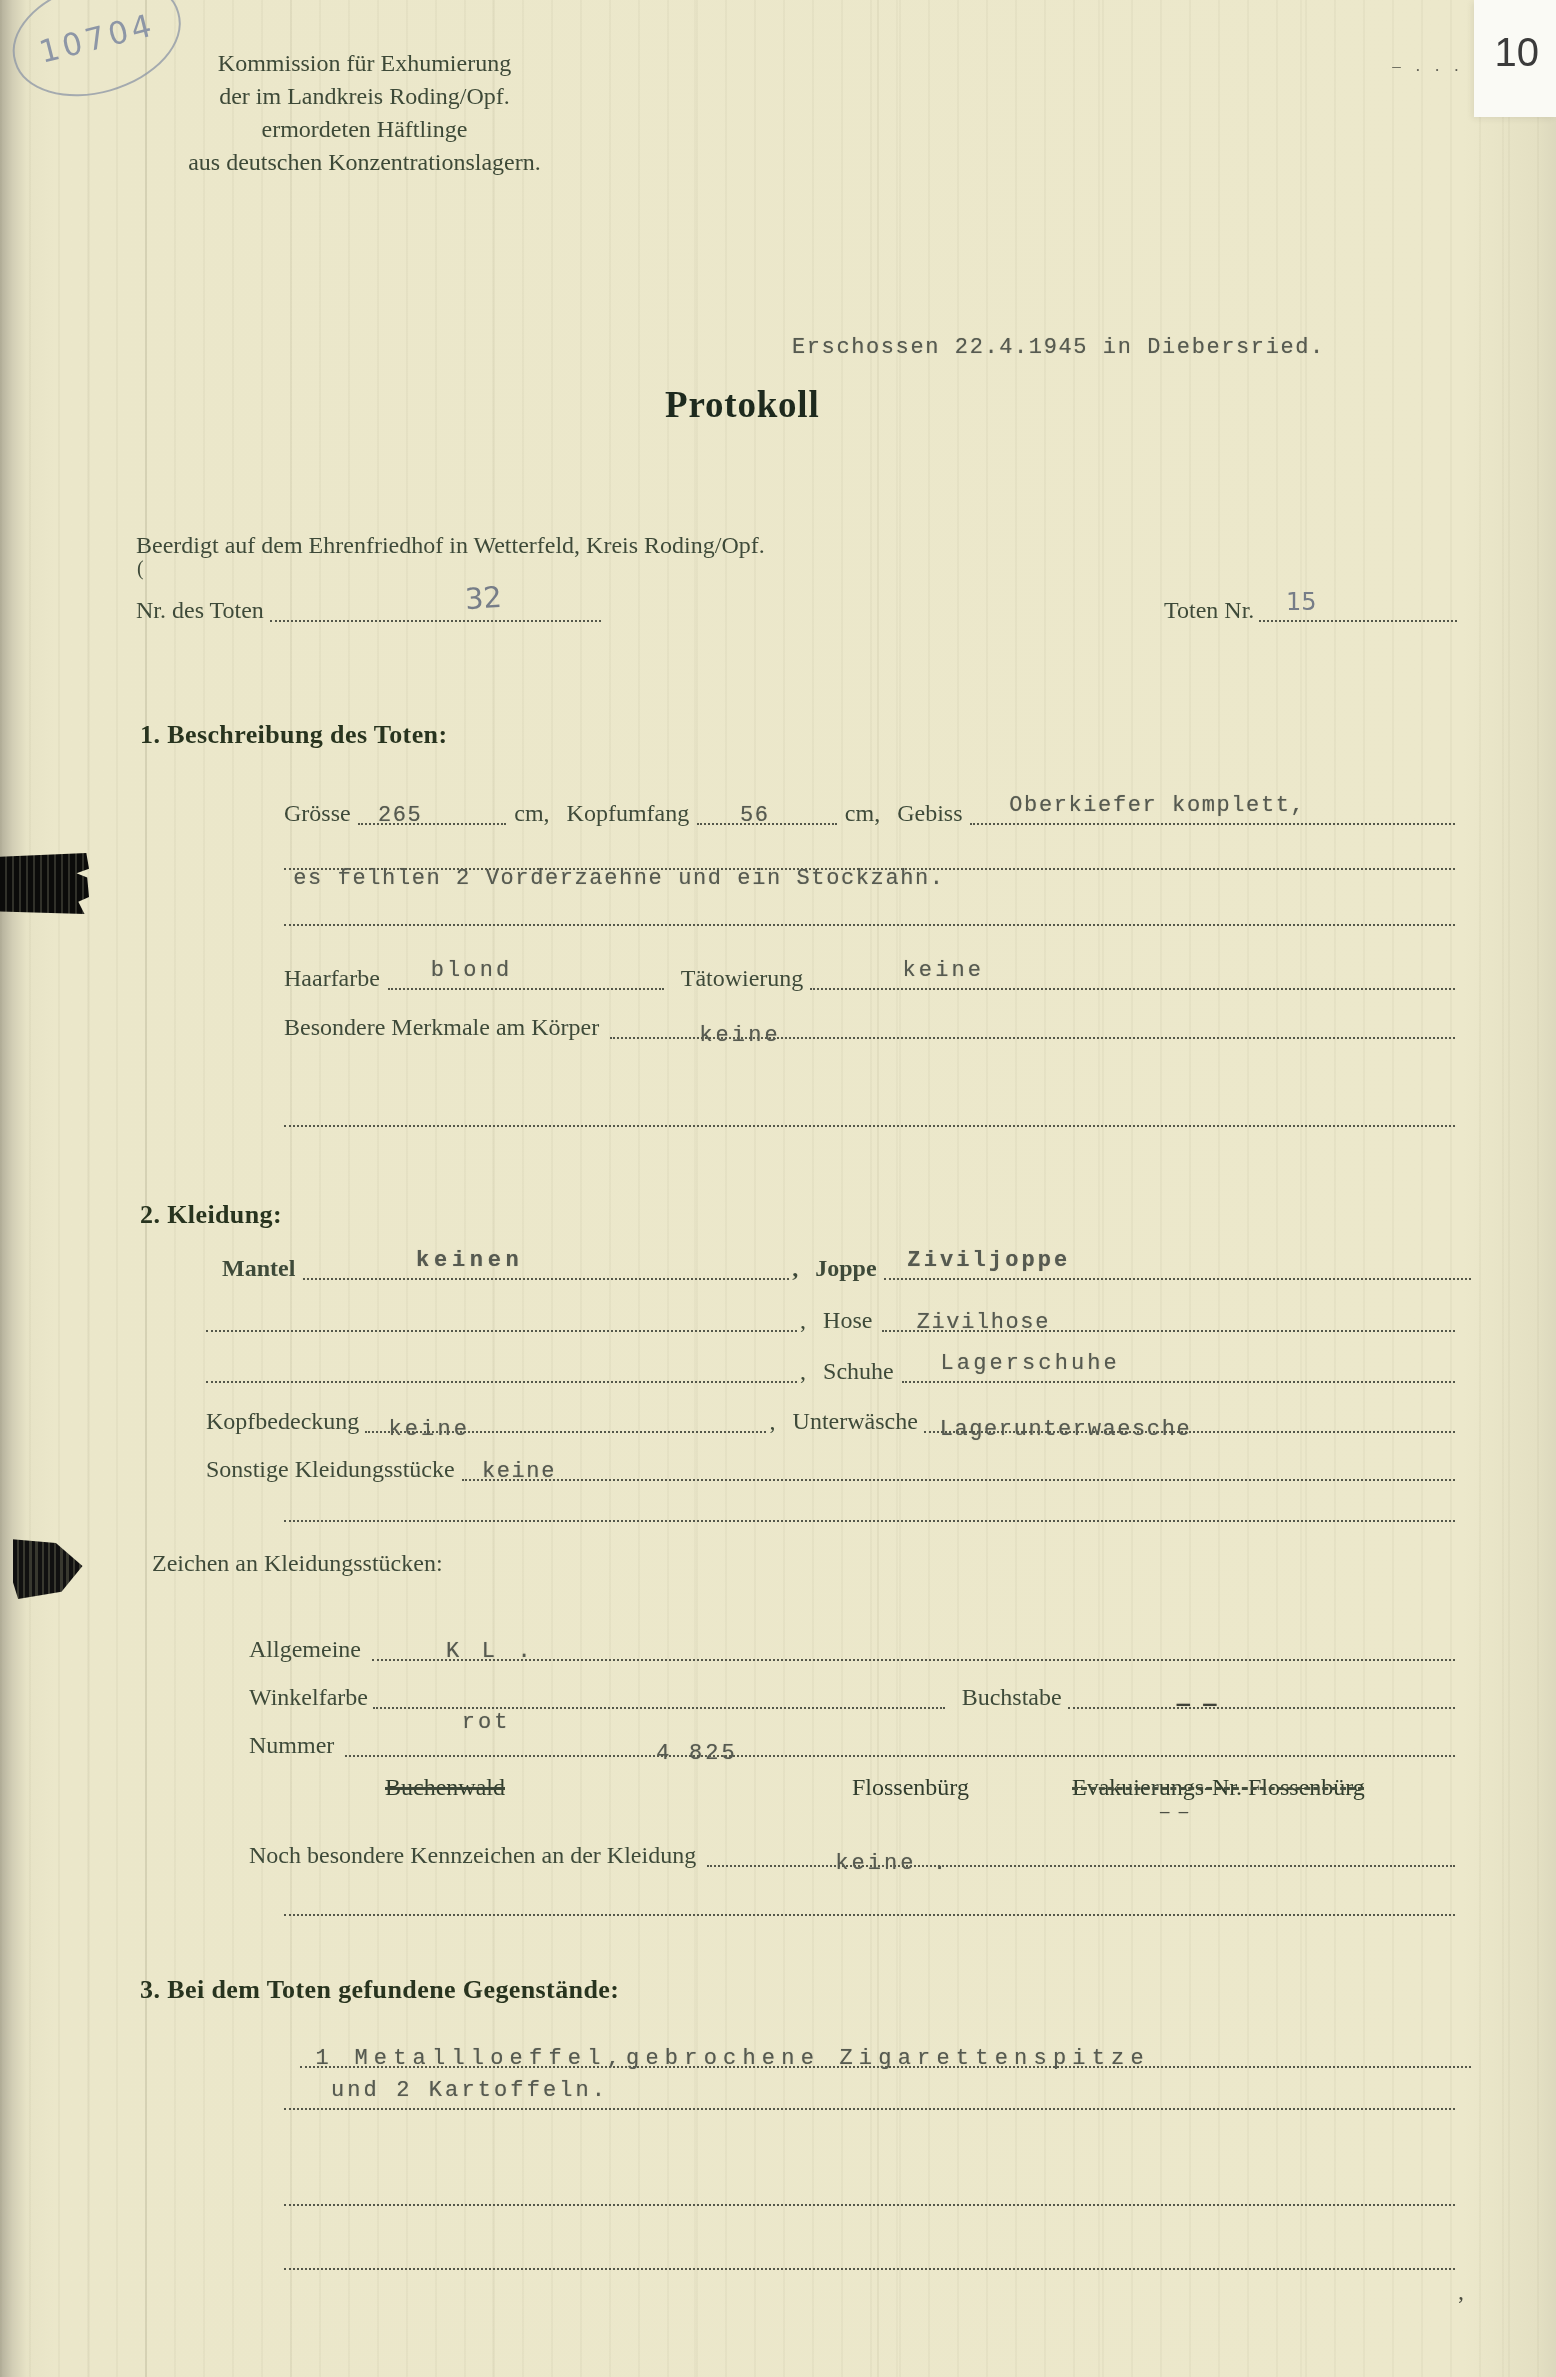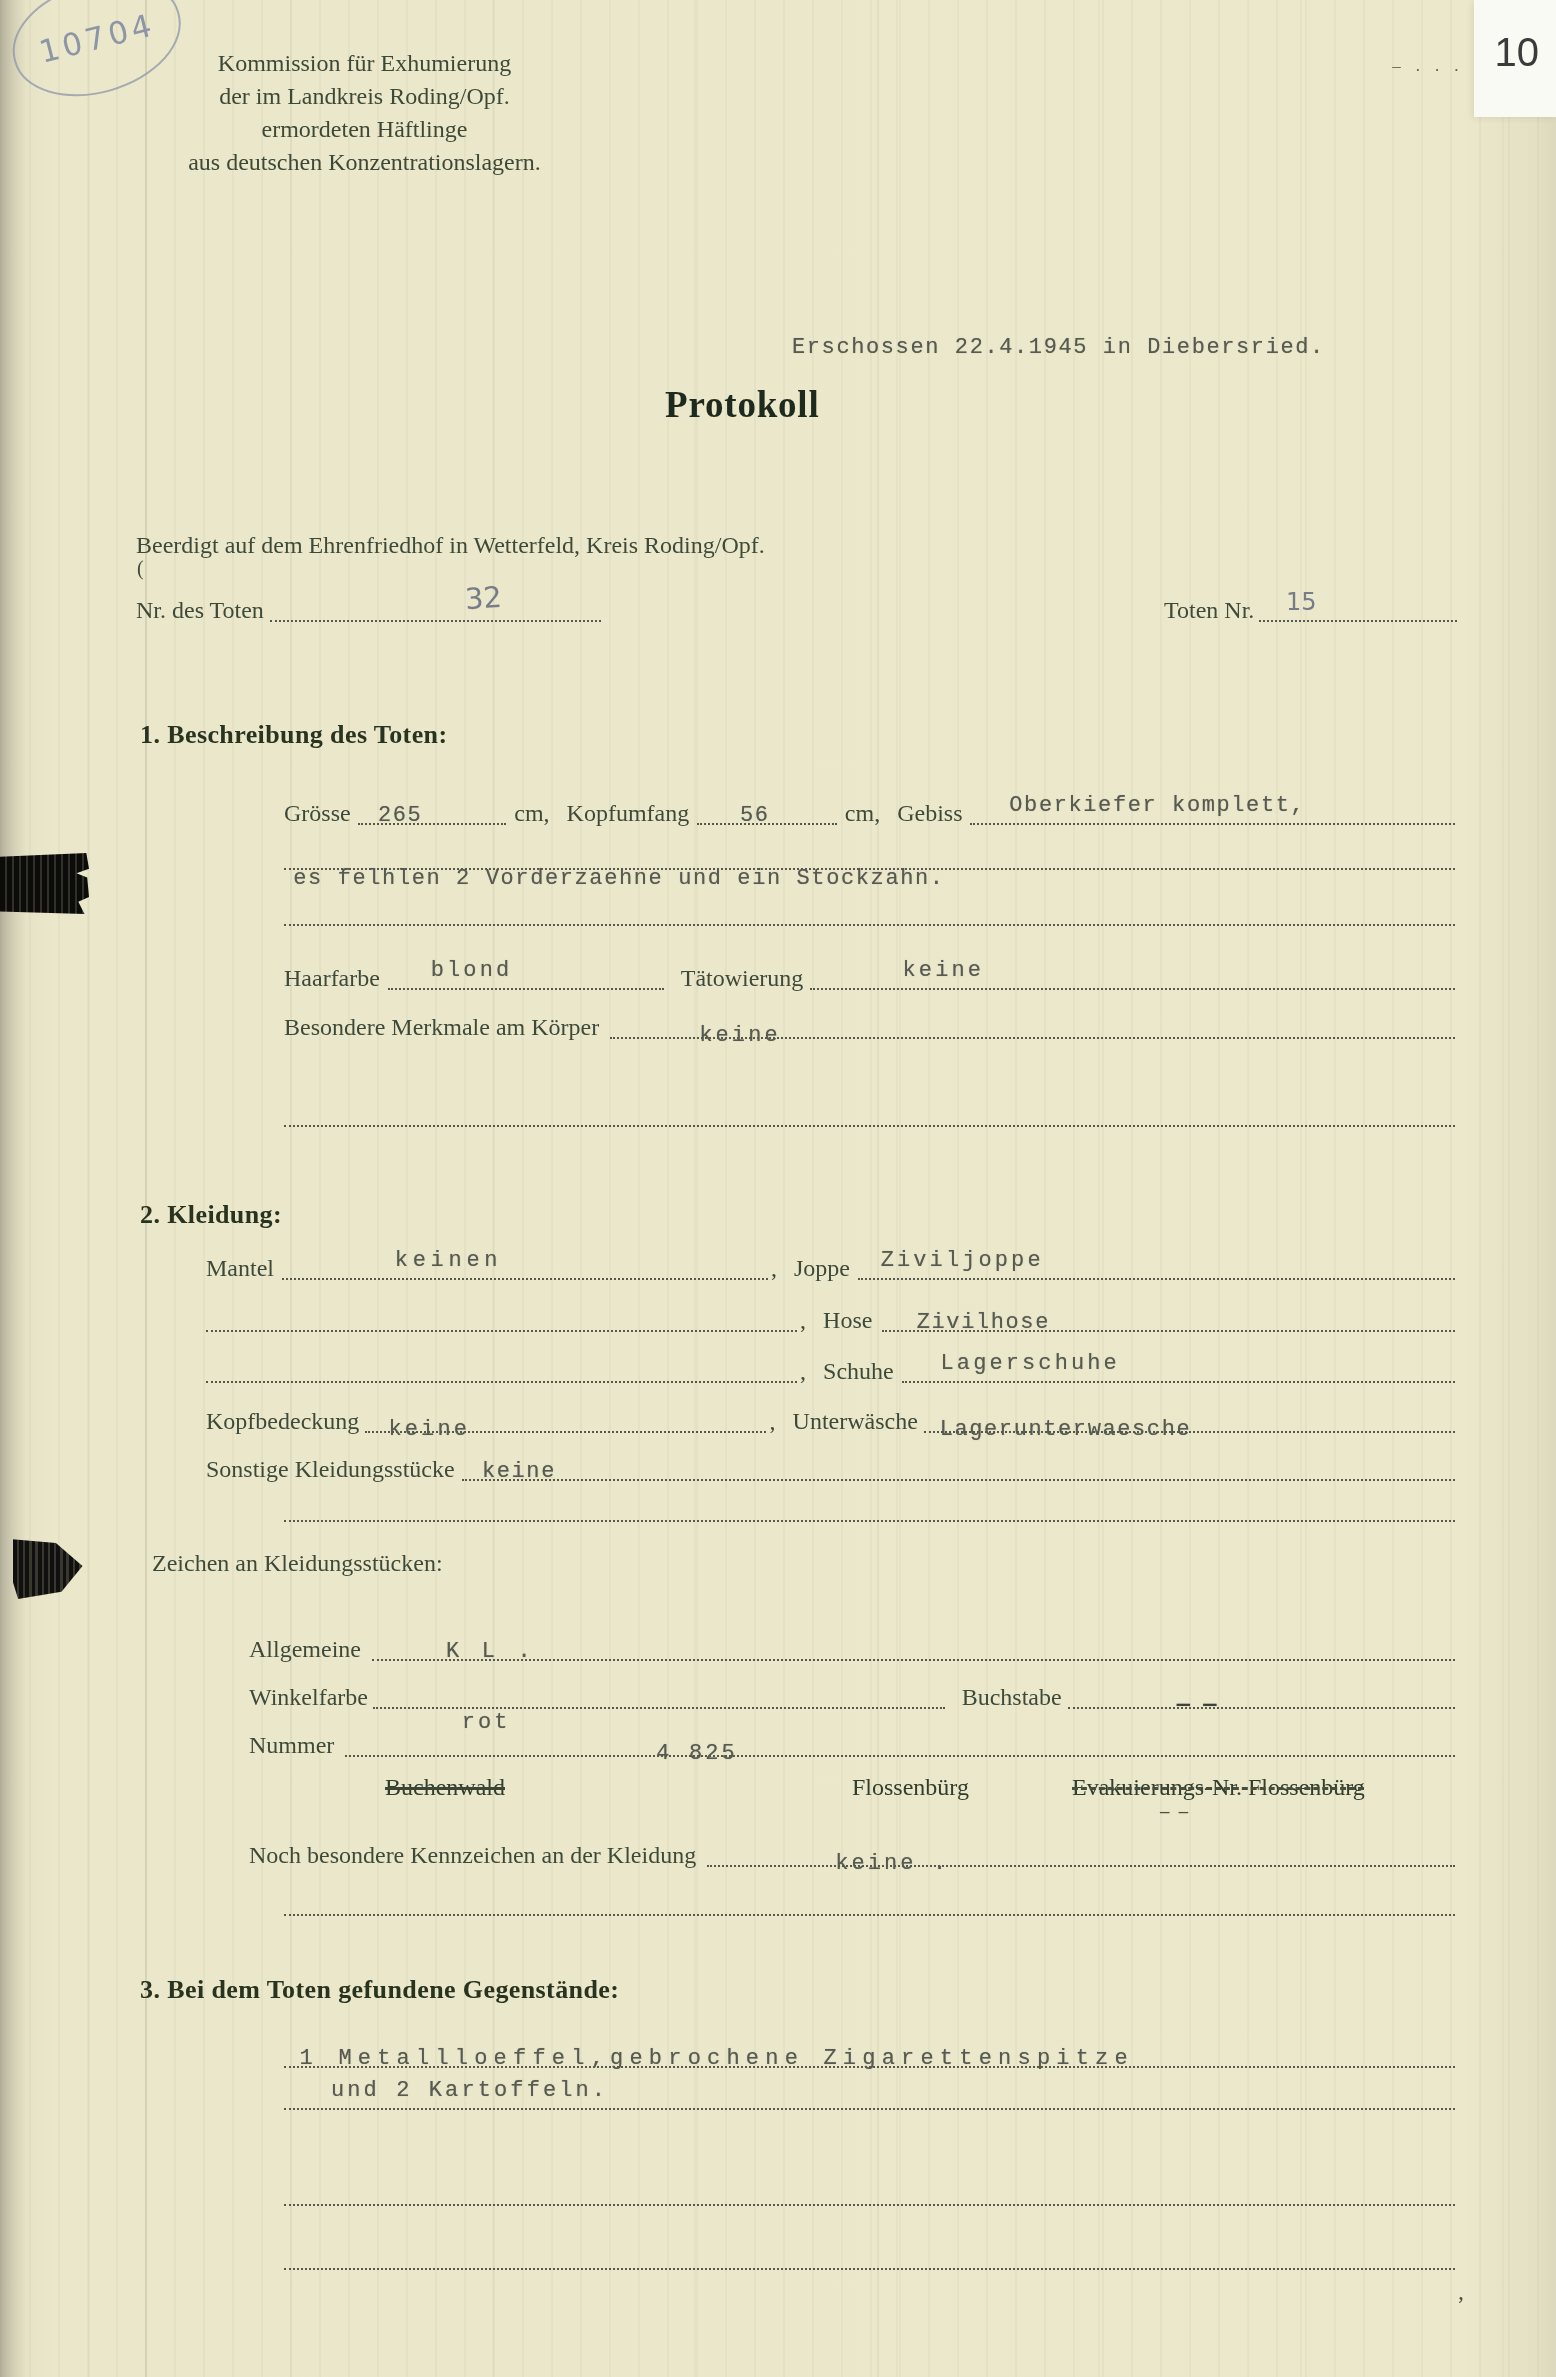--- a/index.html
+++ b/index.html
@@ -147,21 +147,21 @@
       <span class="tv tv-mid typed ls4" style="left:89px;">keine</span>
     </span>
   </div>
 
   <div class="row" style="left:284px;top:1093px;width:1171px;">
     <span class="lead flex"></span>
   </div>
 
   <div class="abs bold-head" style="left:140px;top:1200px;">2. Kleidung:</div>
 
-  <div class="row print" style="left:206px;top:1246px;width:1249px;">
+  <div class="row print" style="left:222px;top:1246px;width:1249px;font-weight:bold;">
     <span class="lbl">Mantel</span>
     <span class="lead" style="width:486px;margin-left:7.8px;">
       <span class="tv tv-above typed ls6" style="left:113px;">keinen</span>
     </span>
     <span class="lbl comma">,</span>
     <span class="lbl ml">Joppe</span>
     <span class="lead flex" style="margin-left:7.8px;">
       <span class="tv tv-above typed ls4" style="left:23px;">Ziviljoppe</span>
     </span>
   </div>
@@ -245,21 +245,21 @@
       <span class="tv tv-mid typed ls4" style="left:128px;">keine .</span>
     </span>
   </div>
 
   <div class="row" style="left:284px;top:1882px;width:1171px;">
     <span class="lead flex"></span>
   </div>
 
   <div class="abs bold-head" style="left:140px;top:1975px;">3. Bei dem Toten gefundene Gegenstände:</div>
 
-  <div class="row" style="left:284px;top:2034px;width:1171px;">
+  <div class="row" style="left:300px;top:2034px;width:1171px;">
     <span class="lead flex">
       <span class="tv tv-on typed ls8" style="left:15.6px;">1 Metallloeffel,gebrochene Zigarettenspitze</span>
     </span>
   </div>
   <div class="row" style="left:284px;top:2076px;width:1171px;">
     <span class="lead flex">
       <span class="tv tv-above typed ls4" style="left:47px;">und 2 Kartoffeln.</span>
     </span>
   </div>
 

